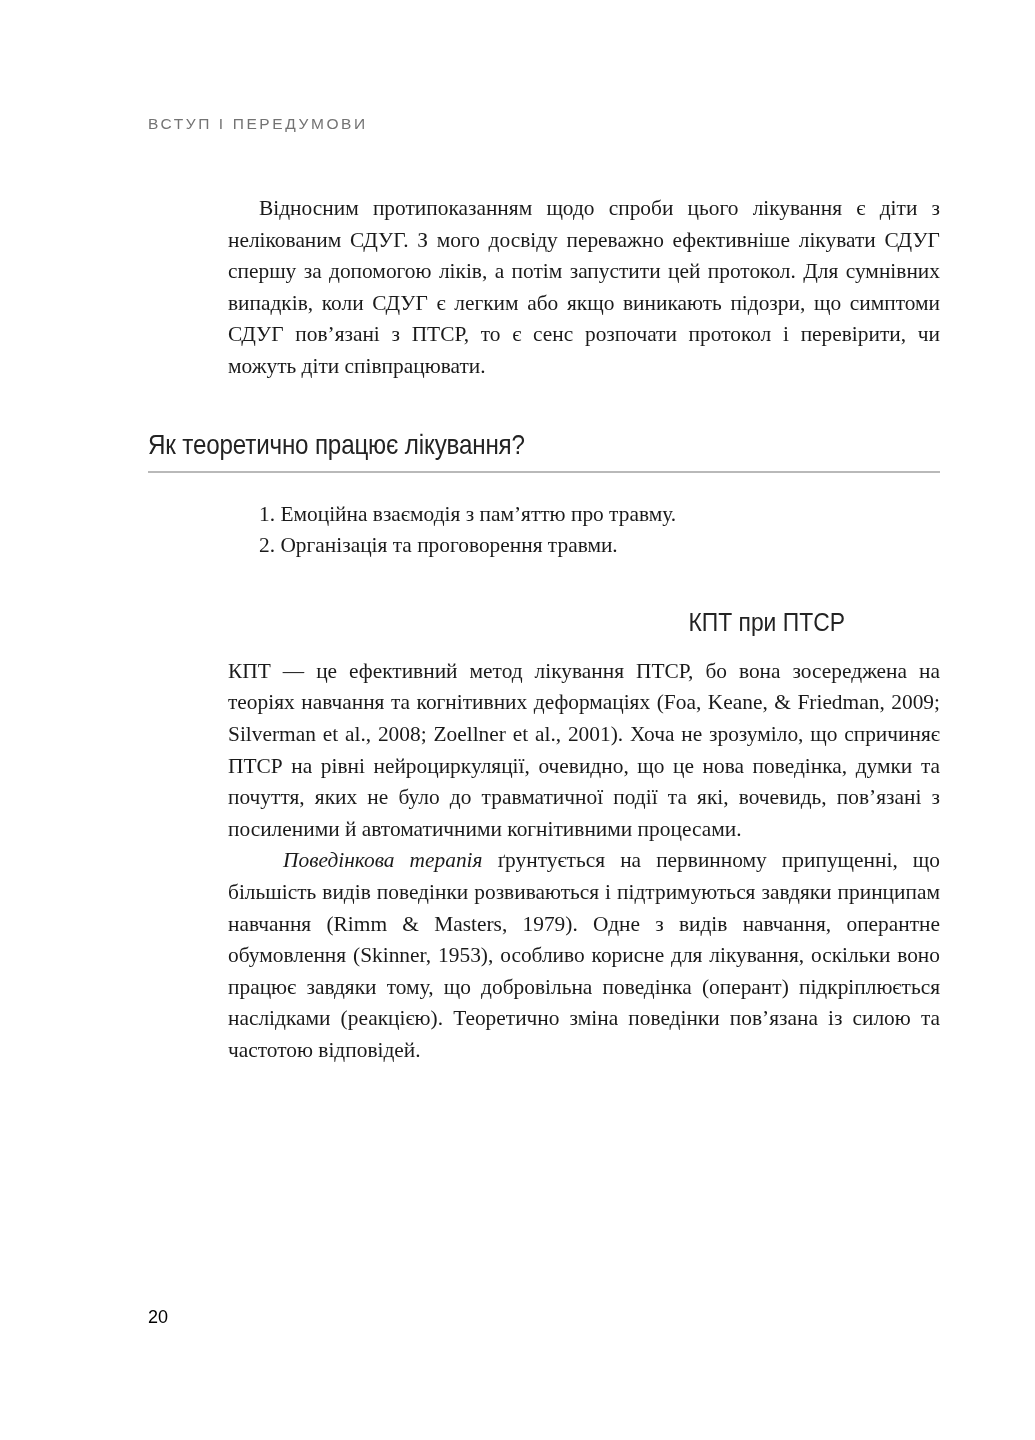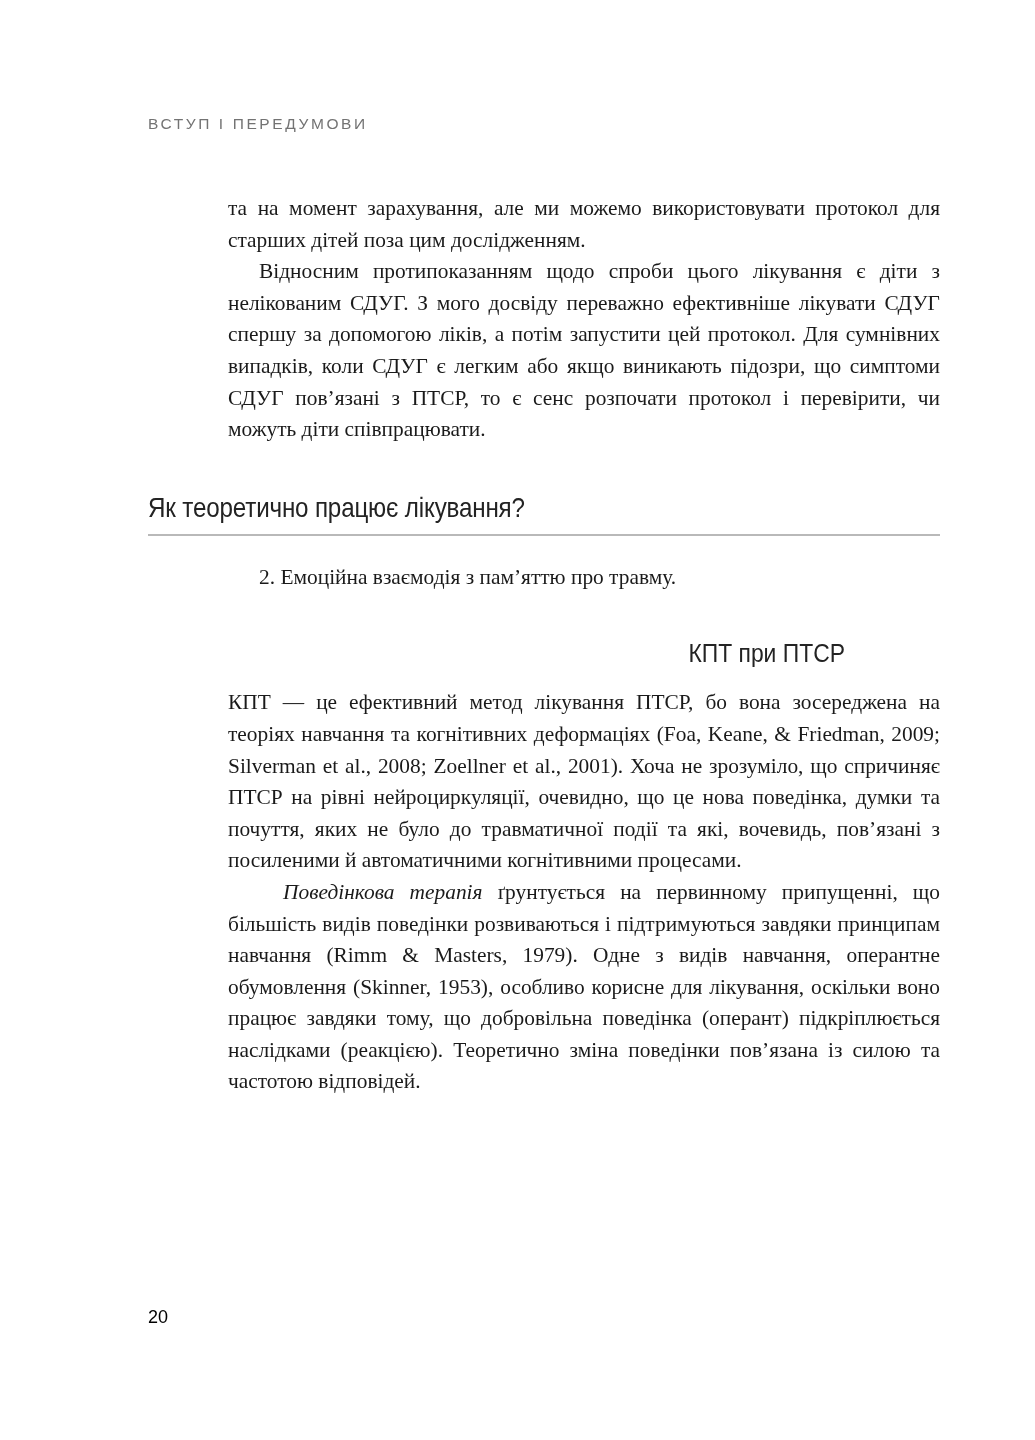--- a/index.html
+++ b/index.html
@@ -147,33 +147,33 @@
 </head>
 <body>
 
 <div class="page">
 
   <div class="running-head">ВСТУП І ПЕРЕДУМОВИ</div>
 
   <div class="content">
 
     <div class="textblock">
-      <p class="body noindent">та на момент зарахування, але ми можемо використовувати протокол для старших дітей поза цим дослідженням.</p>
       <p class="body indent">Відносним протипоказанням щодо спроби цього лікування є діти з нелікованим СДУГ. З мого досвіду переважно ефективніше лікувати СДУГ спершу за допомогою ліків, а потім запустити цей протокол. Для сумнівних випадків, коли СДУГ є легким або якщо виникають підозри, що симптоми СДУГ пов’язані з ПТСР, то є сенс розпочати протокол і перевірити, чи можуть діти співпрацювати.</p>
     </div>
 
     <div class="heading-block-1">
       <h2 class="section-heading">Як теоретично працює лікування?</h2>
       <div class="heading-rule"></div>
     </div>
 
     <div class="textblock after-rule">
 
       <ul class="list">
-        <li>2. Емоційна взаємодія з пам’яттю про травму.</li>
+        <li>1. Емоційна взаємодія з пам’яттю про травму.</li>
+        <li>2. Організація та проговорення травми.</li>
       </ul>
 
     </div>
 
     <div class="heading-block-2">
       <h3 class="sub-heading">КПТ при ПТСР</h3>
     </div>
 
     <div class="textblock after-sub">
       <p class="body noindent">КПТ — це ефективний метод лікування ПТСР, бо вона зосереджена на теоріях навчання та когнітивних деформаціях (Foa, Keane, &amp; Friedman, 2009; Silverman et al., 2008; Zoellner et al., 2001). Хоча не зрозуміло, що спричиняє ПТСР на рівні нейроциркуляції, очевидно, що це нова поведінка, думки та почуття, яких не було до травматичної події та які, вочевидь, пов’язані з посиленими й автоматичними когнітивними процесами.</p>

